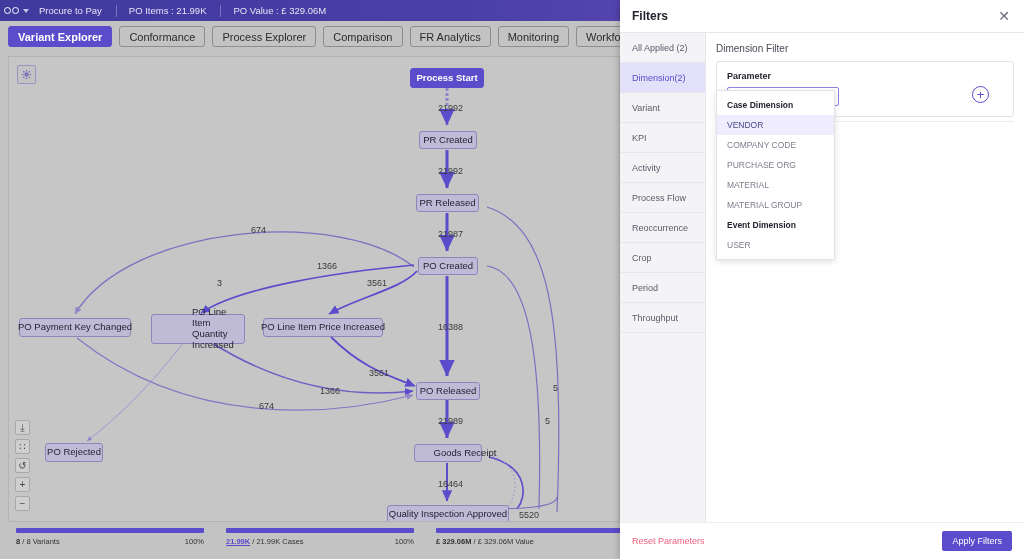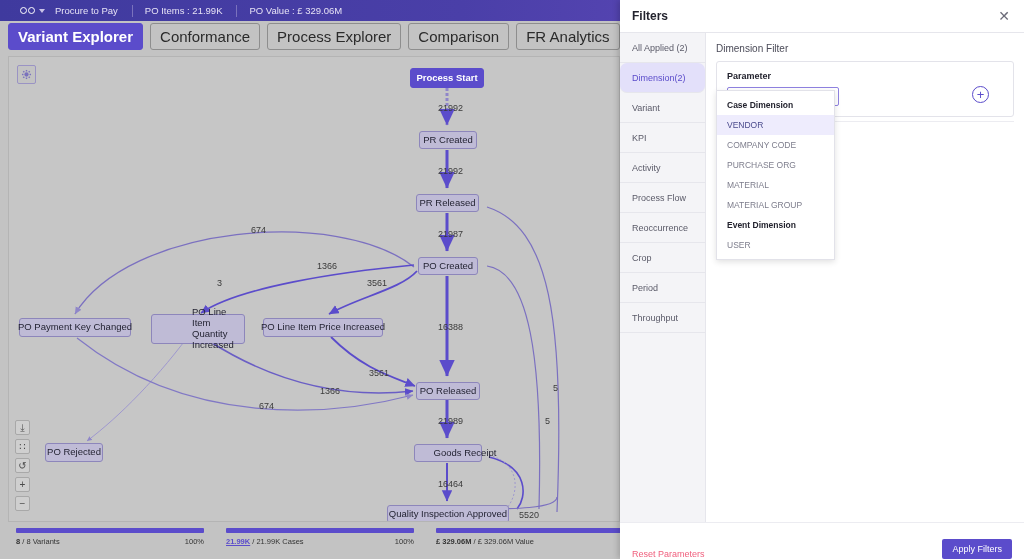--- a/index.html
+++ b/index.html
@@ -9,21 +9,21 @@
     overflow: hidden;
     background: #c3c3c3;
   }
   #app { position: relative; width: 1024px; height: 559px; }
 
   
   .topbar {
     position: absolute; left: 0; top: 0; width: 1024px; height: 21px;
     background: linear-gradient(90deg, #3f3a9e 0%, #4a3fa8 45%, #6b4fc4 100%);
     display: flex; align-items: center; color: #e6e2f5;
-    font-size: 9.5px; padding-left: 20px; z-index: 5;
+    font-size: 9.5px; padding-left: 4px; z-index: 5;
   }
   .logo-glyph {
     display: inline-flex; align-items: center; gap: 1px;
     margin-right: 4px;
   }
   .logo-glyph span {
     display:block; width: 7px; height: 7px; border-radius: 50%;
     border: 1.6px solid #ffffff;
   }
   .caret-down {
@@ -36,22 +36,22 @@
     width: 1px; height: 12px; background: #7a72bd; margin: 0 12px;
   }
 
   
   .navbar {
     position: absolute; left: 0; top: 21px; width: 1024px; height: 31px;
     background: #c3c3c3; display: flex; align-items: center;
     padding-left: 8px; gap: 7px; z-index: 4;
   }
   .tab {
-    height: 27px; padding: 0 9px; display: flex; align-items: center;
-    font-size: 15px; color: #2b2b2b; background: #c3c3c3;
+    height: 21px; padding: 0 9px; display: flex; align-items: center;
+    font-size: 11px; color: #2b2b2b; background: #c3c3c3;
     border: 1px solid #8e8e8e; border-radius: 3px; white-space: nowrap;
     cursor: pointer;
   }
   .tab.active {
     background: #5b4ccb; color: #ffffff; border-color: #5b4ccb; font-weight: bold;
   }
 
   
   .canvas {
     position: absolute; left: 8px; top: 56px; width: 612px; height: 466px;
@@ -124,21 +124,21 @@
 
   .panel-body { flex: 1 1 auto; display: flex; min-height: 0; }
   .panel-side {
     width: 85px; flex: 0 0 85px; background: #f4f4f7; border-top: 1px solid #e6e6ec;
   }
   .side-item {
     height: 30px; display: flex; align-items: center; padding-left: 12px;
     font-size: 9px; color: #5a5a68; border-bottom: 1px solid #e6e6ec; cursor: pointer;
     white-space: nowrap;
   }
-  .side-item.active { background: #e3e0fa; color: #5b4ccb; border-radius: 7px; }
+  .side-item.active { background: #e3e0fa; color: #5b4ccb; }
 
   .panel-main {
     flex: 1 1 auto; border-top: 1px solid #e6e6ec; border-left: 1px solid #e6e6ec;
     padding: 10px 10px 0 10px; position: relative; background: #fff;
   }
   .dim-label { font-size: 10px; color: #4b4b58; margin-bottom: 7px; }
   .param-card {
     border: 1px solid #e3e3ea; border-radius: 3px; padding: 8px 24px 10px 10px;
     display: flex; align-items: center; justify-content: space-between;
     position: relative; height: 56px;
@@ -171,21 +171,21 @@
   .dd-group {
     font-size: 8.5px; font-weight: bold; color: #23232e; padding: 5px 10px;
   }
   .dd-item {
     font-size: 8.5px; color: #7d7d8c; padding: 5px 10px; cursor: pointer;
   }
   .dd-item.sel { background: #eeecfd; color: #4a4a8c; }
 
   .panel-foot {
     height: 37px; flex: 0 0 auto; border-top: 1px solid #ececf1;
-    display: flex; align-items: flex-end; justify-content: space-between;
+    display: flex; align-items: center; justify-content: space-between;
     padding: 0 12px;
   }
   .reset-link { font-size: 9px; color: #f0607e; cursor: pointer; }
   .apply-btn {
     background: #5b4ccb; color: #fff; font-size: 9px; border-radius: 2px;
     padding: 5px 10px; cursor: pointer;
   }
 </style>
 </head>
 <body>

